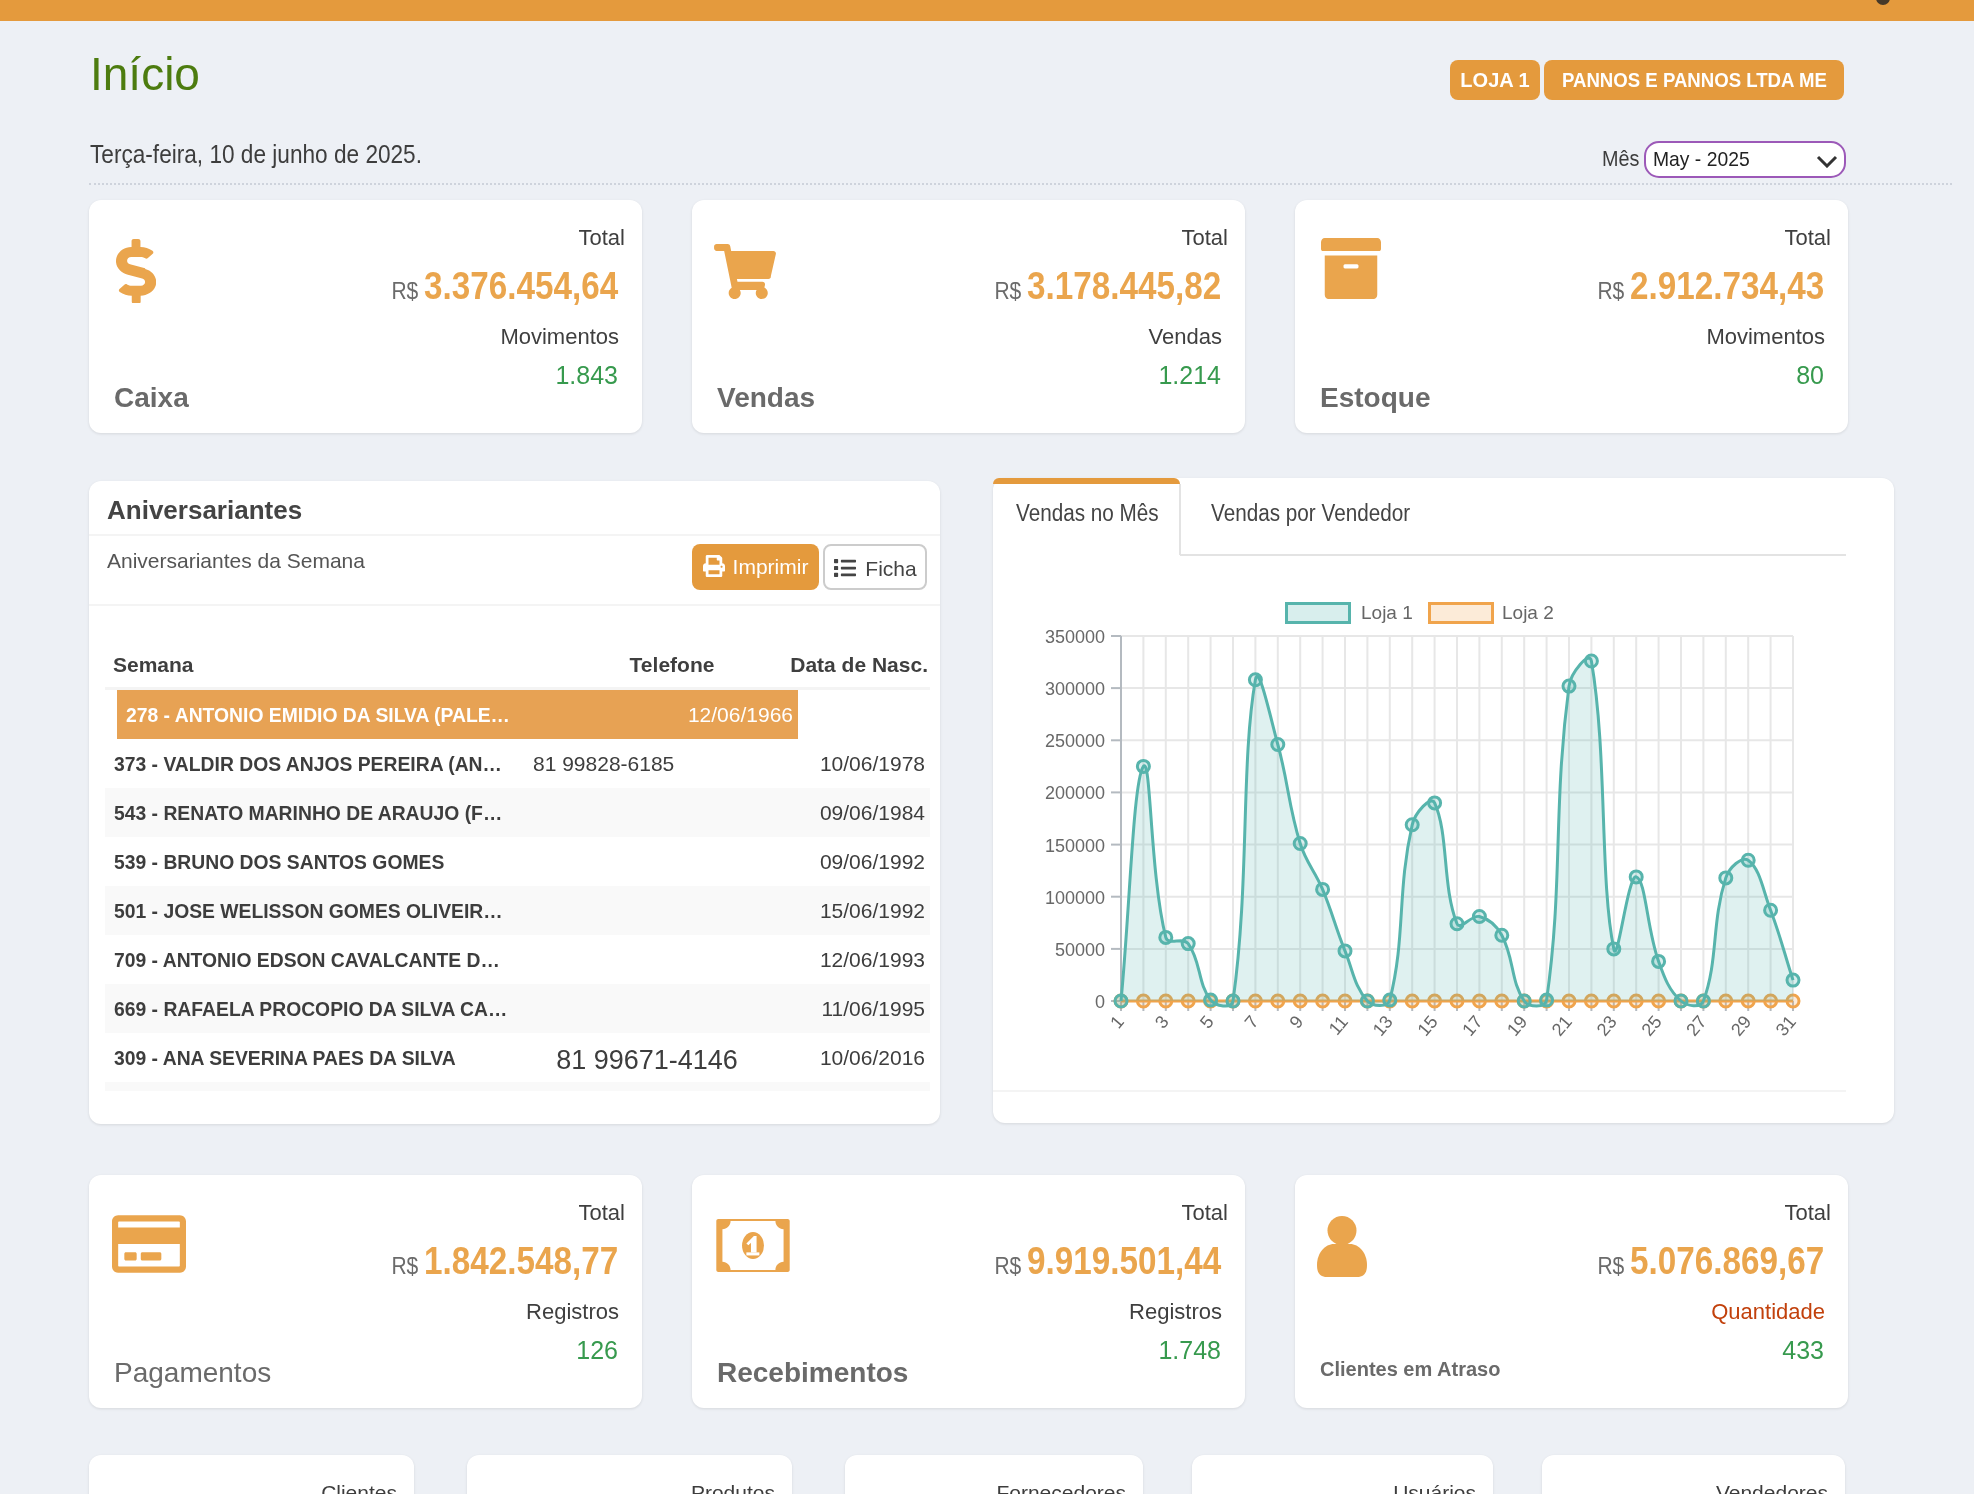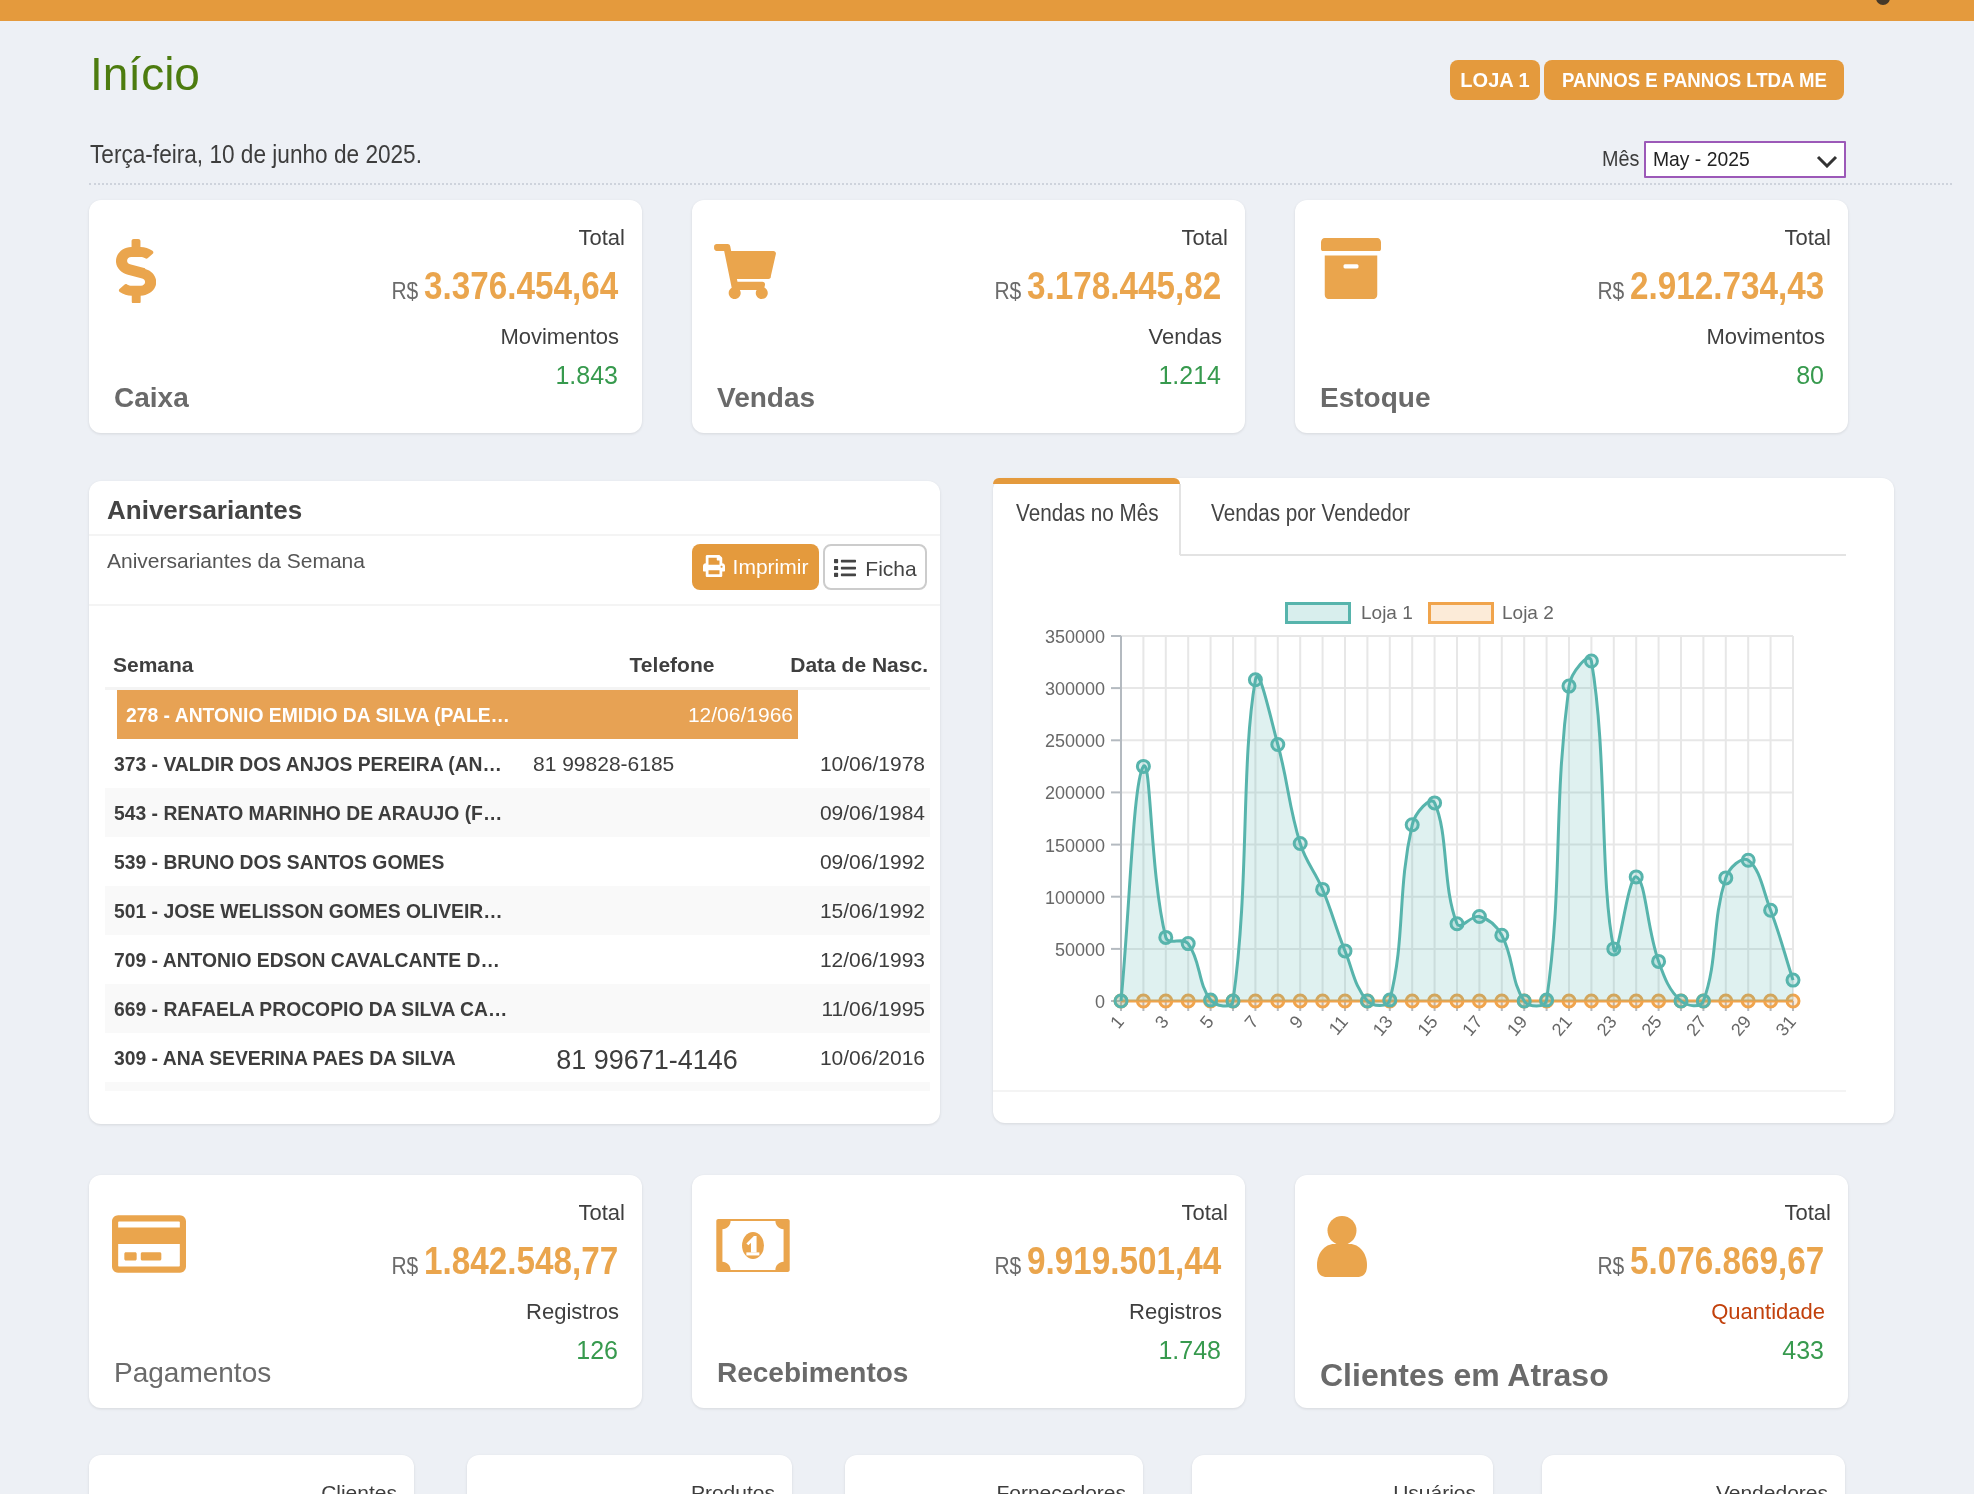--- a/index.html
+++ b/index.html
@@ -10,21 +10,21 @@
 <body>
 <div style="position:absolute;left:0;top:0;width:1974px;height:21px;background:#e49a3d"></div>
 <div style="position:absolute;left:1876px;top:-9px;width:14px;height:14px;border-radius:50%;background:#463929"></div>
 
 <div style="position:absolute;left:90px;top:51px;line-height:1;font-size:46px;color:#4d7c0f">Início</div>
 <div class="btn-o" style="left:1450px;top:60px;width:90px;height:40px;line-height:40px;font-size:20px">LOJA 1</div>
 <div class="btn-o" style="left:1544px;top:60px;width:300px;height:40px;line-height:40px;font-size:20px"><span style="display:inline-block;transform:scaleX(0.93)">PANNOS E PANNOS LTDA ME</span></div>
 
 <div style="position:absolute;left:90px;top:141px;line-height:1;font-size:26px;color:#3d3d3d;transform:scaleX(0.87);transform-origin:left center;white-space:nowrap">Terça-feira, 10 de junho de 2025.</div>
 <div style="position:absolute;left:1602px;top:148px;line-height:1;font-size:22px;color:#3d3d3d;transform:scaleX(0.9);transform-origin:left center">Mês</div>
-<div style="position:absolute;left:1644px;top:141px;width:202px;height:37px;background:#fff;border:2px solid #9c59b8;border-radius:1px">
+<div style="position:absolute;left:1644px;top:141px;width:202px;height:37px;background:#fff;border:2px solid #9c59b8;border-radius:15px">
   <div style="position:absolute;left:7px;top:5px;line-height:1;font-size:21px;color:#222;transform:scaleX(0.92);transform-origin:left center;white-space:nowrap">May - 2025</div>
   <svg style="position:absolute;right:6px;top:12px" width="22" height="13" viewBox="0 0 22 13" fill="none">
       <path d="M2 2 L11 11 L20 2" stroke="#333" stroke-width="3"></path>
     </svg>
 </div>
 <div style="position:absolute;left:89px;top:183px;width:1863px;border-top:2px dotted #ced3dc"></div>
 
 <div class="card" style="left:89px;top:200px;width:553px;height:233px">
   <svg style="position:absolute;left:27px;top:39px" width="40" height="64" viewBox="0 0 288 512" preserveAspectRatio="none" fill="#eaa54d">
       <path d="M209.2 233.4l-108-31.6C88.7 198.2 80 186.5 80 173.5c0-16.3 13.2-29.5 29.5-29.5h66.3c12.2 0 24.2 3.7 34.2 10.5 6.1 4.1 14.3 3.1 19.5-2l34.8-34c7.1-6.9 6.1-18.4-1.8-24.5C238 74.8 207.4 64.1 176 64V16c0-8.8-7.2-16-16-16h-32c-8.8 0-16 7.2-16 16v48h-2.5C45.8 64-5.7 121.8.5 187.8c4.4 46.9 40.2 85 85.3 98.2l102.5 30c12.5 3.7 21.2 15.3 21.2 28.3 0 16.3-13.2 29.5-29.5 29.5h-66.3c-12.2 0-24.2-3.7-34.2-10.5-6.1-4.1-14.3-3.1-19.5 2l-34.8 34c-7.1 6.9-6.1 18.4 1.8 24.5 24.5 19.2 55.1 29.9 86.5 30v48c0 8.8 7.2 16 16 16h32c8.8 0 16-7.2 16-16v-48.2c46.6-.9 90.3-28.6 105.7-72.7 21.5-61.6-14.6-124.8-72.5-141.7z"></path>
@@ -321,21 +321,21 @@
   <div class="rcol" style="top:67px;right:24px;line-height:38px;transform:scaleX(0.875);transform-origin:right center"><span style="font-size:24px;color:#6b6b6b">R$ </span><span style="font-size:38px;font-weight:bold;color:#eaa54d">9.919.501,44</span></div>
   <div class="rcol" style="top:126px;right:23px;line-height:1;font-size:22px;color:#3f3f3f">Registros</div>
   <div class="rcol" style="top:163px;right:24px;line-height:1;font-size:25px;color:#379a4e">1.748</div>
 </div>
 
 <div class="card" style="left:1295px;top:1175px;width:553px;height:233px">
   <svg style="position:absolute;left:22px;top:40px" width="50" height="62" viewBox="0 0 50 62" fill="#eaa54d">
       <circle cx="25" cy="15.5" r="14.5"></circle>
       <path d="M10 62 C3 62 0 58 0 50 C0 38 8 29 17 29 L33 29 C42 29 50 38 50 50 C50 58 47 62 40 62 Z"></path>
     </svg>
-  <div style="position:absolute;left:25px;top:184px;line-height:1;font-size:32px;font-weight:bold;color:#6a6a6a">Clientes em Atraso</div>
+  <div style="position:absolute;left:25px;top:184px;line-height:1;font-size:20px;font-weight:bold;color:#6a6a6a">Clientes em Atraso</div>
   <div class="rcol" style="top:27px;right:17px;line-height:1;font-size:22px;color:#3f3f3f">Total</div>
   <div class="rcol" style="top:67px;right:24px;line-height:38px;transform:scaleX(0.875);transform-origin:right center"><span style="font-size:24px;color:#6b6b6b">R$ </span><span style="font-size:38px;font-weight:bold;color:#eaa54d">5.076.869,67</span></div>
   <div class="rcol" style="top:126px;right:23px;line-height:1;font-size:22px;color:#c2410c">Quantidade</div>
   <div class="rcol" style="top:163px;right:24px;line-height:1;font-size:25px;color:#379a4e">433</div>
 </div>
 
 <div class="card" style="left:89px;top:1455px;width:325px;height:200px">
   <div style="position:absolute;right:17px;top:27px;line-height:1;font-size:21px;color:#3d3d3d">Clientes</div>
 </div>
 <div class="card" style="left:467px;top:1455px;width:325px;height:200px">

